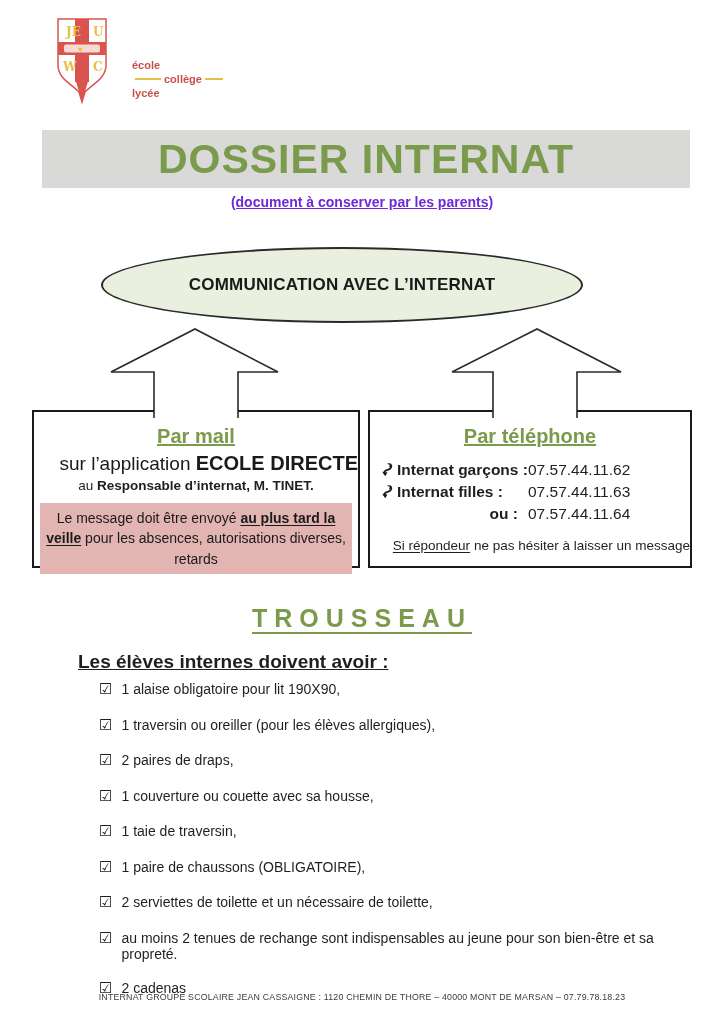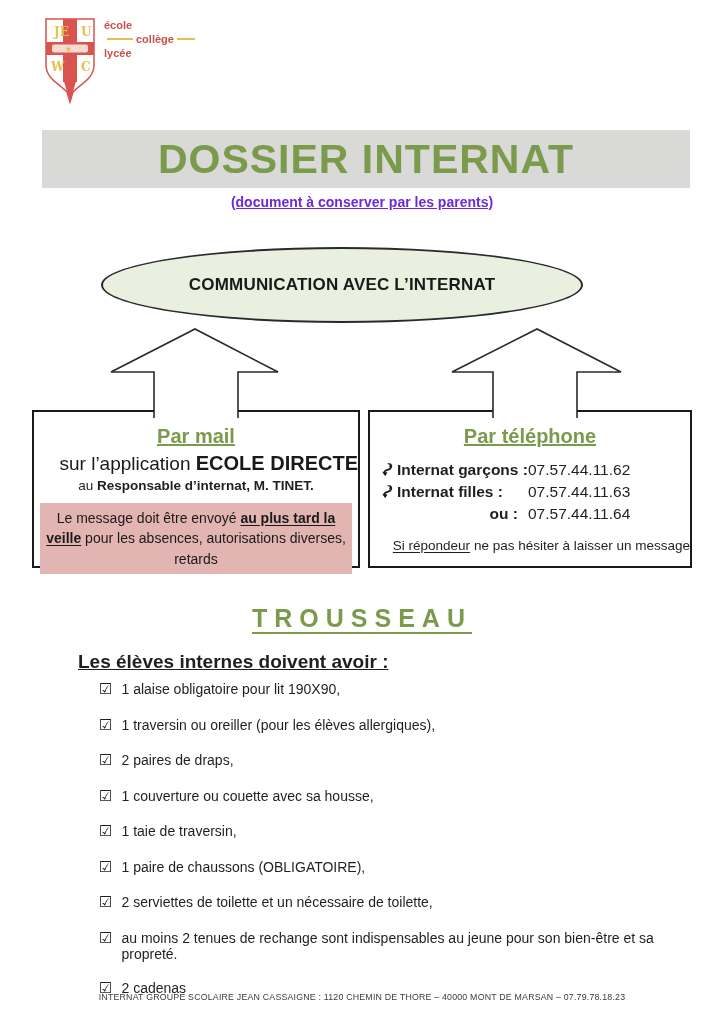--- a/index.html
+++ b/index.html
@@ -3,21 +3,21 @@
 <meta charset="utf-8">
 <style>
   html,body{margin:0;padding:0;background:#888;}
   .page{
     position:relative;width:724px;height:1024px;margin:0 auto;
     background:#ffffff;overflow:hidden;
     font-family:"Liberation Sans","DejaVu Sans",sans-serif;
     color:#1f1f1f;
   }
   
-  .logo{position:absolute;left:44px;top:18px;display:flex;}
+  .logo{position:absolute;left:56px;top:18px;display:flex;align-items:flex-end;gap:16px;}
   .logo-text{margin-left:8px;margin-bottom:4px;font-size:11px;line-height:14px;color:#c8504b;font-weight:600;}
   .logo-text .row{display:flex;align-items:center;}
   .dash{display:inline-block;height:2px;background:#e6c04c;margin:0 3px;}
   .dash.l{width:26px;} .dash.r{width:18px;}
   
   .banner{
     position:absolute;left:42px;top:130px;width:648px;height:58px;
     background:#d9d9d7;display:flex;align-items:center;justify-content:center;
   }
   .banner h1{

